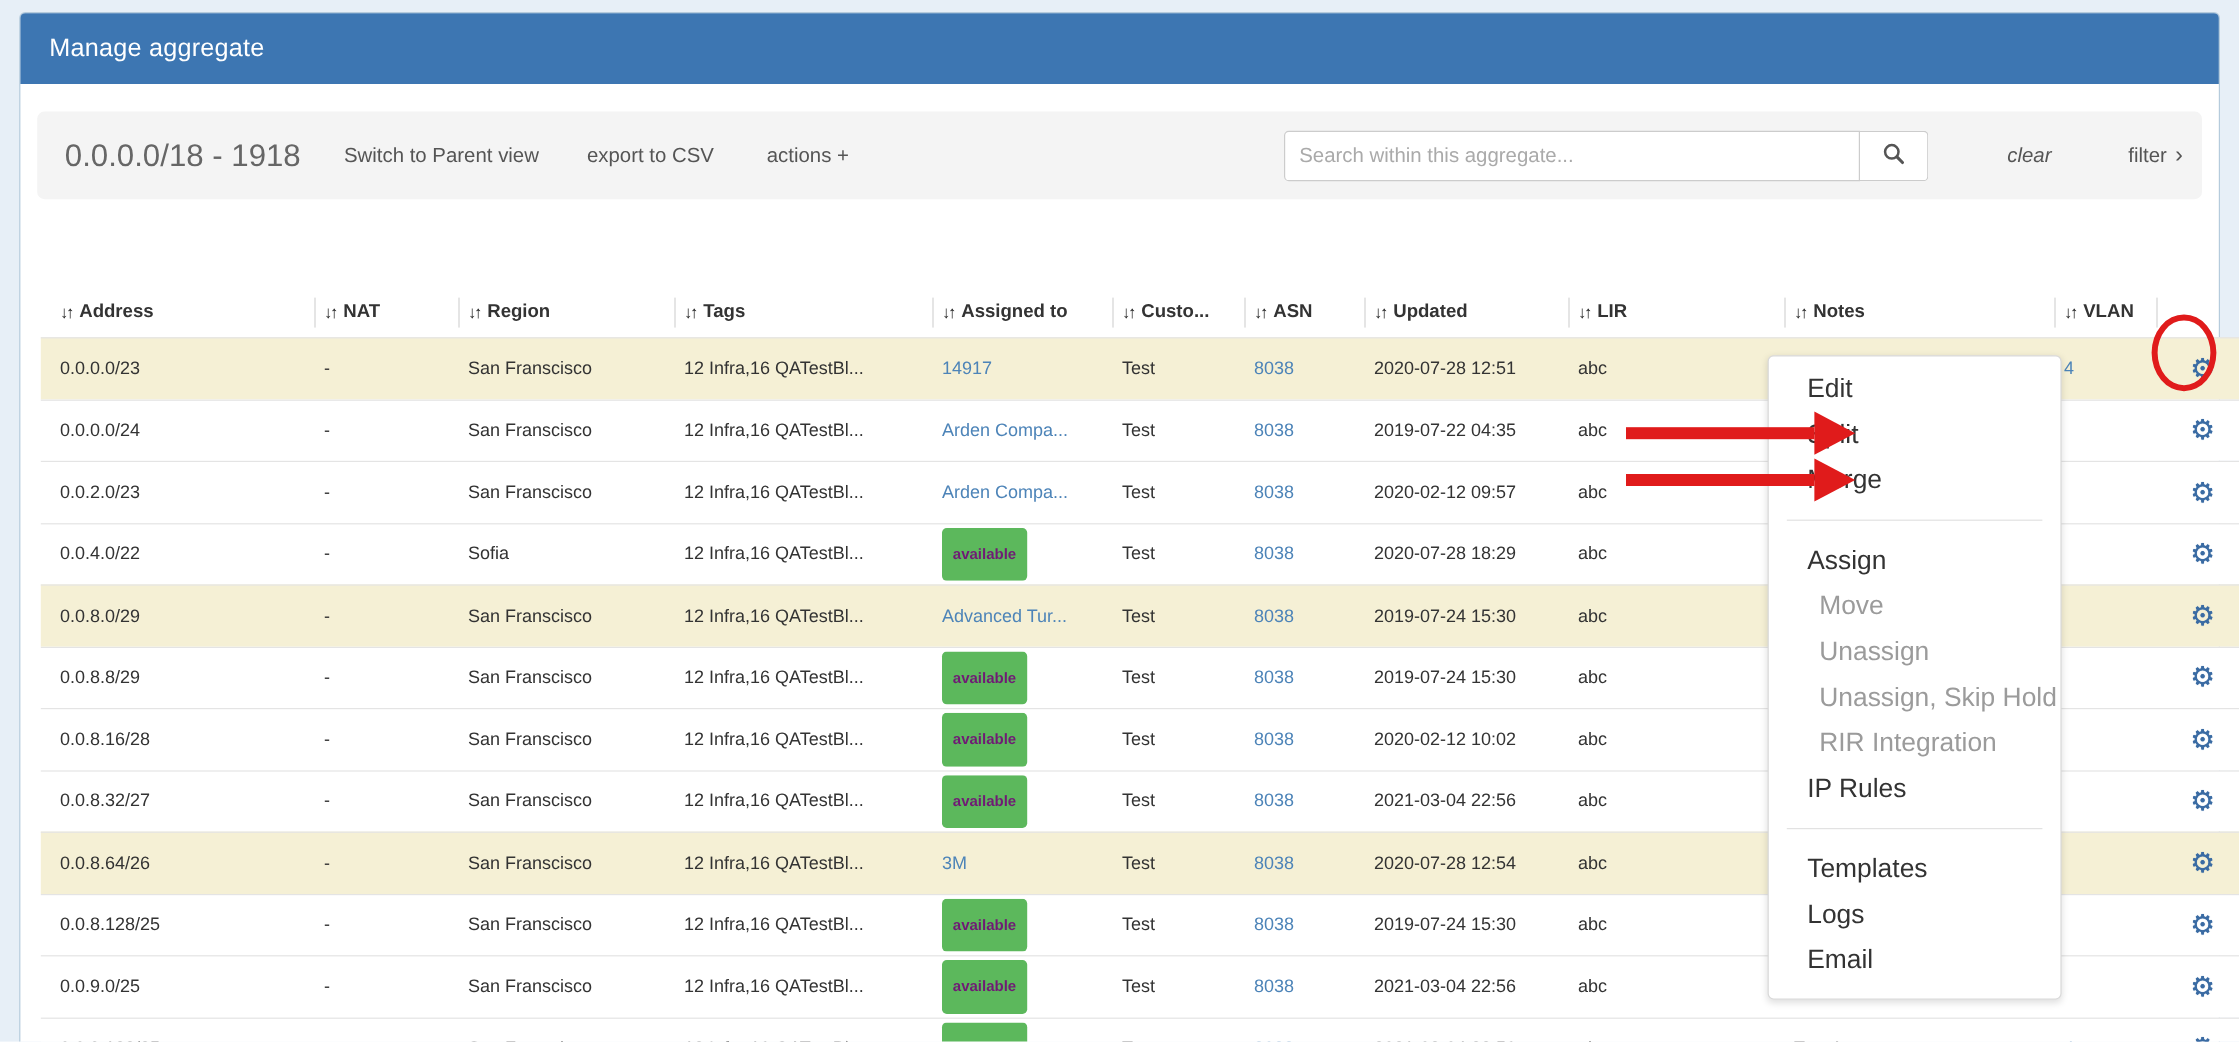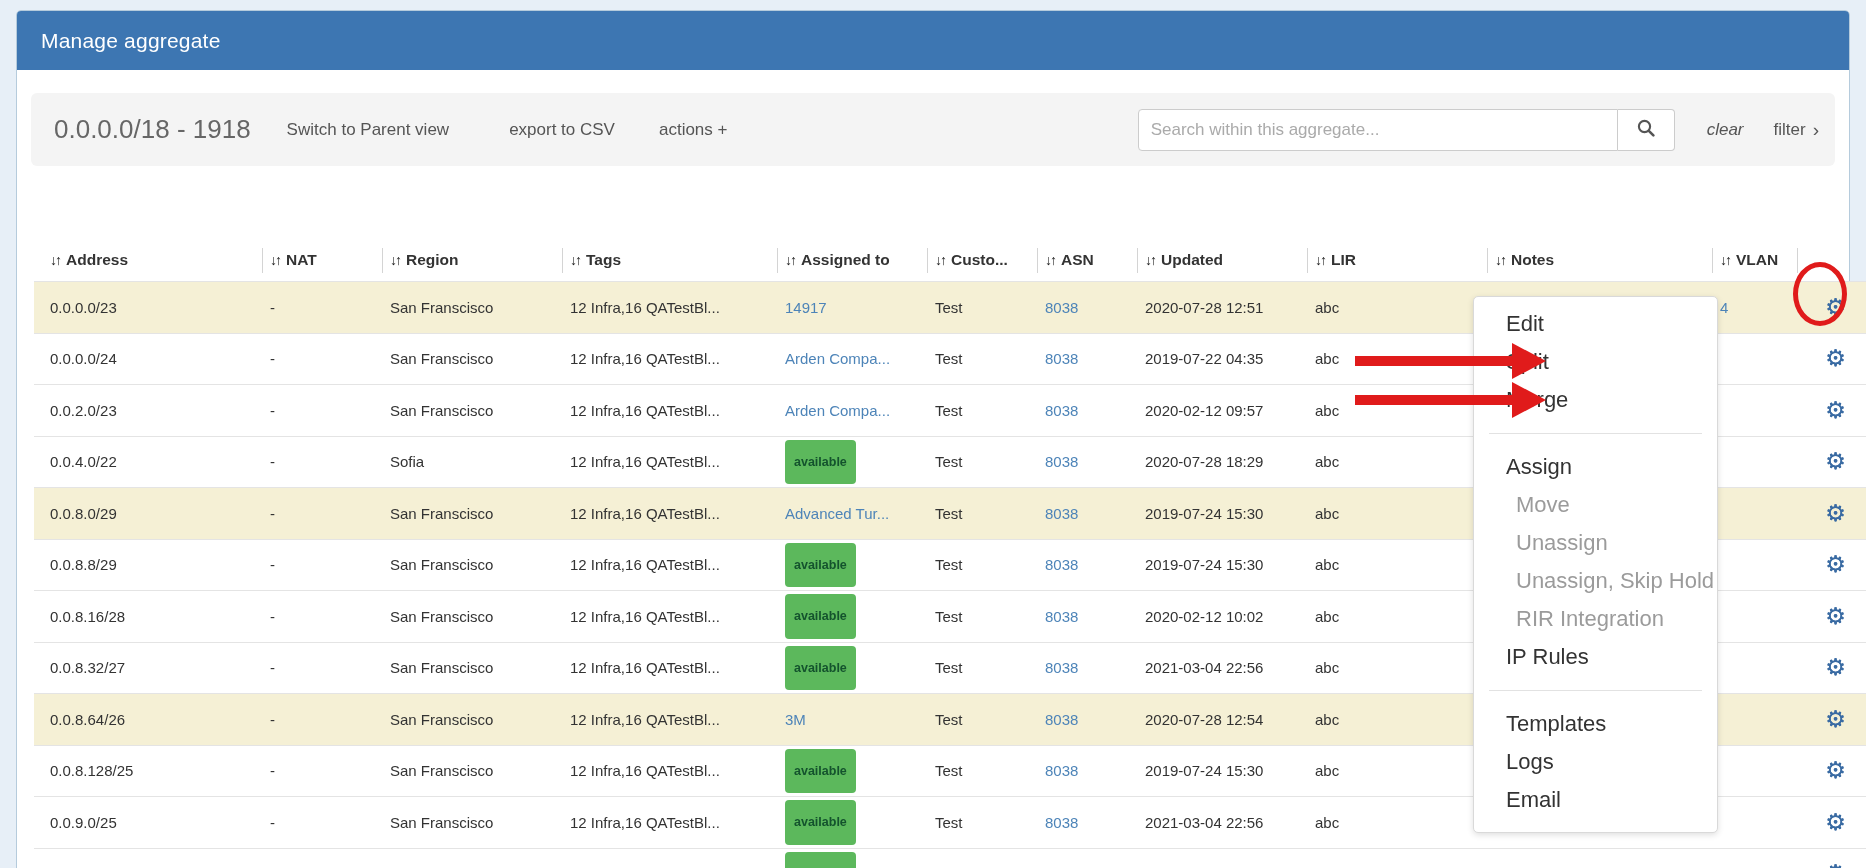--- a/index.html
+++ b/index.html
@@ -13,22 +13,22 @@
   .card{position:absolute;left:16px;top:10px;width:1834px;height:900px;background:#fff;
         border:1px solid #b5cbdc;border-radius:5px 5px 0 0;}
   .titlebar{height:59px;background:var(--header_blue);border-radius:4px 4px 0 0;
             display:flex;align-items:center;padding-left:24px;}
   .titlebar h1{color:#fff;font-size:21px;font-weight:500;letter-spacing:.2px;}
 
   .toolbar{position:absolute;left:14px;right:14px;top:82px;height:73px;background:#f4f4f4;
            border-radius:6px;display:flex;align-items:center;padding:0 16px 0 23px;}
   .agg-label{font-size:26px;color:#666;white-space:nowrap;}
   .tb-link{font-size:17px;color:#555;white-space:nowrap;cursor:pointer;}
-  .ml36{margin-left:36px;} .ml60{margin-left:60px;} .ml44{margin-left:44px;}
-  .tb-right{margin-left:auto;display:flex;align-items:center;}
+  .ml36{margin-left:36px;} .ml60{margin-left:40px;} .ml44{margin-left:44px;}
+  .tb-right{margin-left:auto;display:flex;align-items:center;gap:34px;}
   .search-wrap{display:flex;align-items:stretch;height:42px;}
   .search-input{width:480px;height:42px;border:1px solid #ccc;border-radius:4px 0 0 4px;
                 padding:0 12px;font-size:17px;color:#333;background:#fff;outline:none;font-family:inherit;}
   .search-input::placeholder{color:#aaa;}
   .search-btn{width:57px;height:42px;border:1px solid #ccc;border-left:none;border-radius:0 4px 4px 0;
               background:#fff;display:flex;align-items:center;justify-content:center;cursor:pointer;}
   .clear-link{margin-left:32px;font-style:italic;} .filter-link{margin-left:30px;display:flex;align-items:center;gap:7px;justify-content:center;}
   .chev{font-size:19px;color:#555;line-height:1;}
 
   
@@ -37,21 +37,21 @@
   .thead-row{height:42px;font-weight:bold;font-size:15.5px;color:#333;}
   .th{position:relative;padding-left:8px;display:flex;align-items:center;gap:6px;height:100%;}
   .th:first-child{padding-left:16px;}
   .th:not(:first-child)::before{content:"";position:absolute;left:0;top:9px;width:1px;height:25px;background:#d4d4d4;}
   .sort{font-weight:bold;letter-spacing:-2px;font-size:14px;color:#222;}
   .tr{height:51.5px;border-top:1px solid #e4e4e4;font-size:15px;background:#fff;}
   .tr.hl{background:var(--row_highlight);}
   .td{padding-left:8px;white-space:nowrap;overflow:hidden;}
   .td:first-child{padding-left:16px;}
   a.cell-link{color:var(--link);text-decoration:none;cursor:pointer;}
-  .badge{display:inline-block;background:var(--badge_green);color:#14532d;font-size:12.5px;font-weight:bold;
+  .badge{display:inline-block;background:var(--badge_green);color:#701a75;font-size:12.5px;font-weight:bold;
          padding:16px 9px;border-radius:4px;line-height:1;}
   .gear-td{display:flex;justify-content:center;align-items:center;}
   .gear{color:var(--gear_blue);font-size:23px;cursor:pointer;line-height:1;
         text-shadow:0 0 .6px var(--gear_blue);}
 
   
   .menu{position:absolute;left:1473px;top:296px;width:245px;height:537px;background:#fff;
         border:1px solid #d9d9d9;border-radius:5px;box-shadow:0 2px 6px rgba(0,0,0,.13);
         padding:8px 0;z-index:5;}
   .menu li{list-style:none;height:38px;line-height:38px;padding-left:32px;font-size:22px;color:#333;

